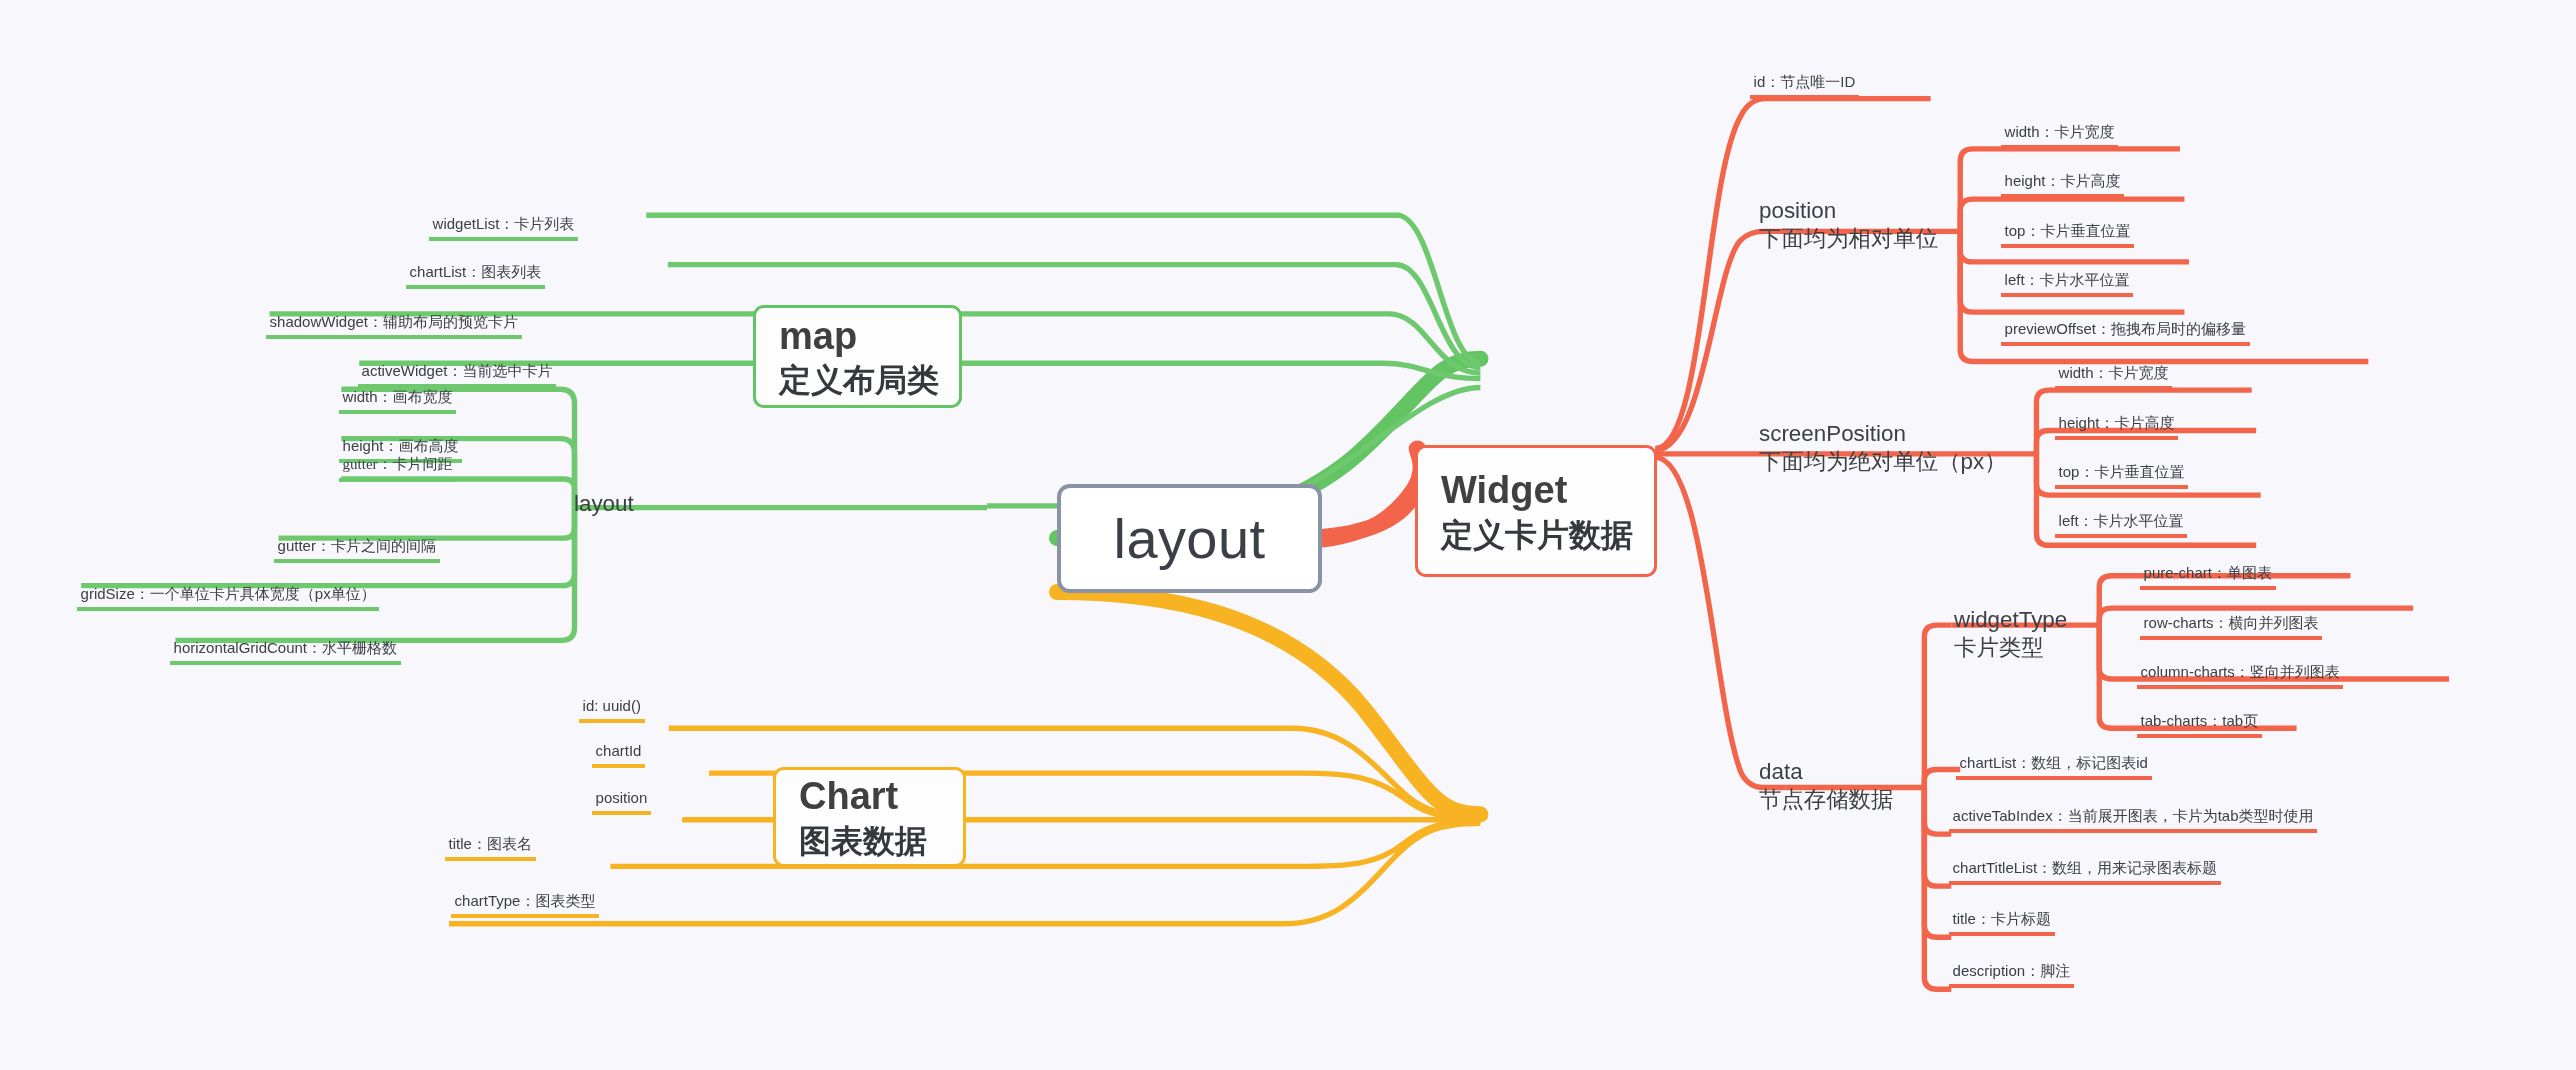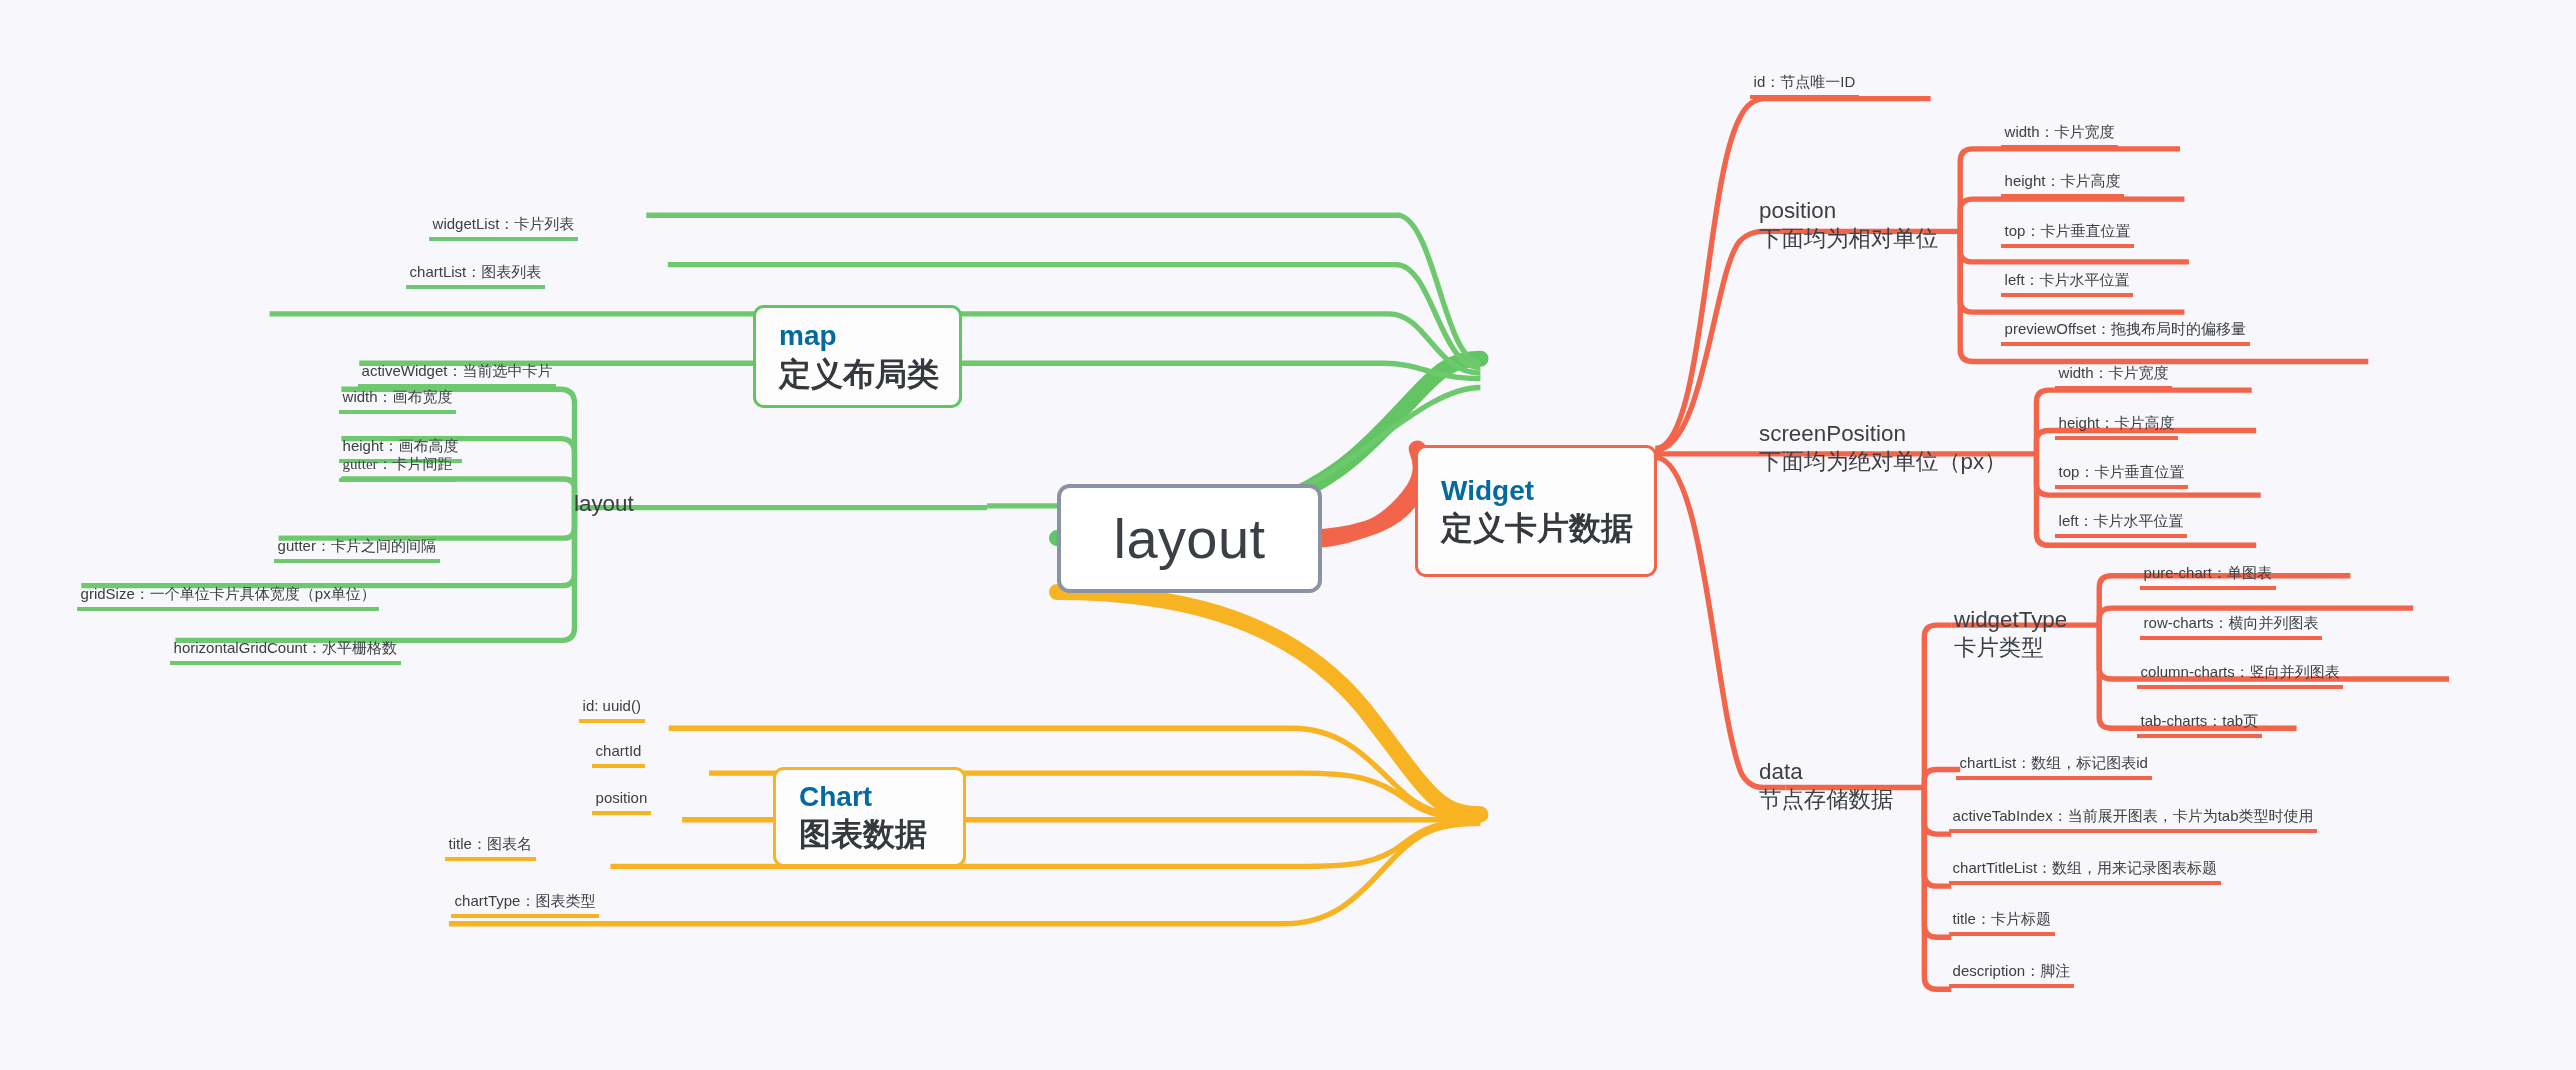--- a/index.html
+++ b/index.html
@@ -46,23 +46,23 @@
     border-radius: 10.8px;
     display: flex;
     flex-direction: column;
     align-items: flex-start;
     justify-content: center;
     padding: 9px 23px;
     z-index: 5;
     white-space: nowrap;
   }
   .branch-node .bn-title {
-    font-size: 28px;
+    font-size: 38px;
     font-weight: bold;
-    color: #0369a1;
+    color: #404040;
     line-height: 1.28;
   }
   .branch-node .bn-sub {
     font-size: 32px;
     font-weight: bold;
     color: #35383d;
     line-height: 1.28;
   }
   .node-green  { border: 3.6px solid #62c462; }
   .node-amber  { border: 3.6px solid #f7b322; }
@@ -174,20 +174,23 @@
     <span class="bn-title">map</span>
     <span class="bn-sub">定义布局类</span>
   </div>
 
   <div class="leaf green" style="left:429px; top:184px;">
     <span>widgetList：卡片列表</span>
   </div>
   <div class="leaf green" style="left:406px; top:232px;">
     <span>chartList：图表列表</span>
   </div>
+  <div class="leaf green" style="left:266px; top:282px;">
+    <span>shadowWidget：辅助布局的预览卡片</span>
+  </div>
   <div class="leaf green" style="left:358px; top:331px;">
     <span>activeWidget：当前选中卡片</span>
   </div>
 
   <div class="grouplabel one-line" style="left:574px; top:493px;">
     <span>layout</span>
   </div>
 
   <div class="leaf green" style="left:339px; top:357px;">
     <span>width：画布宽度</span>

